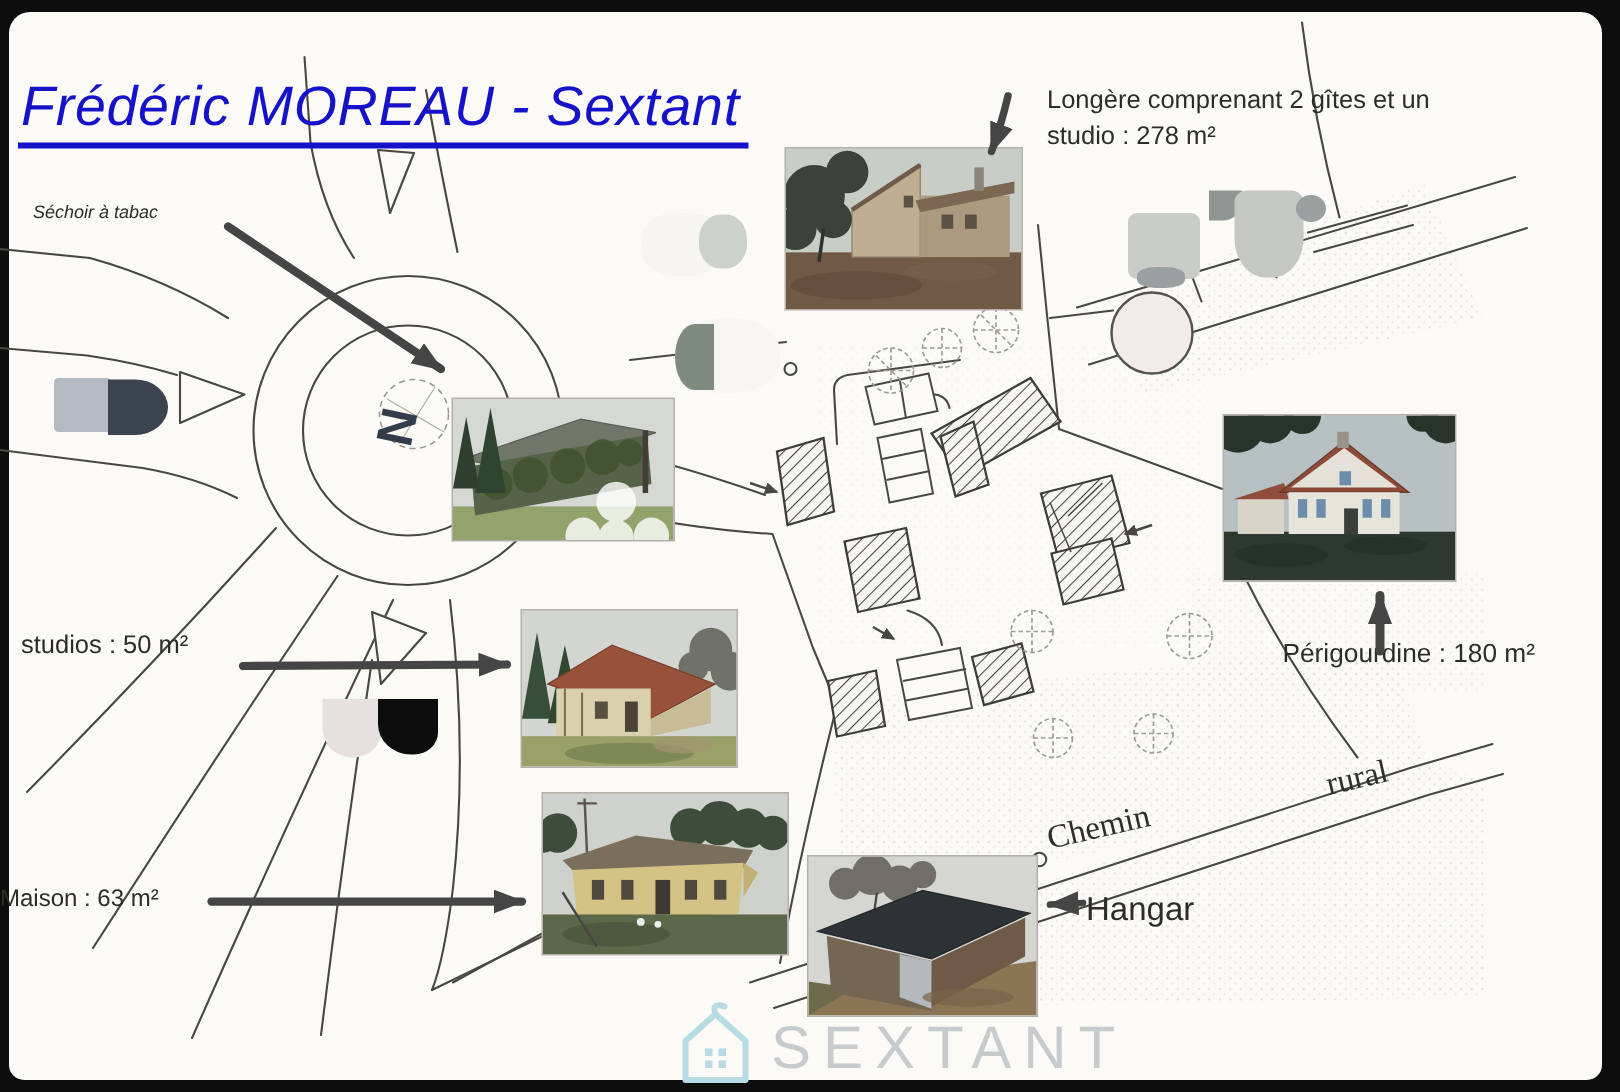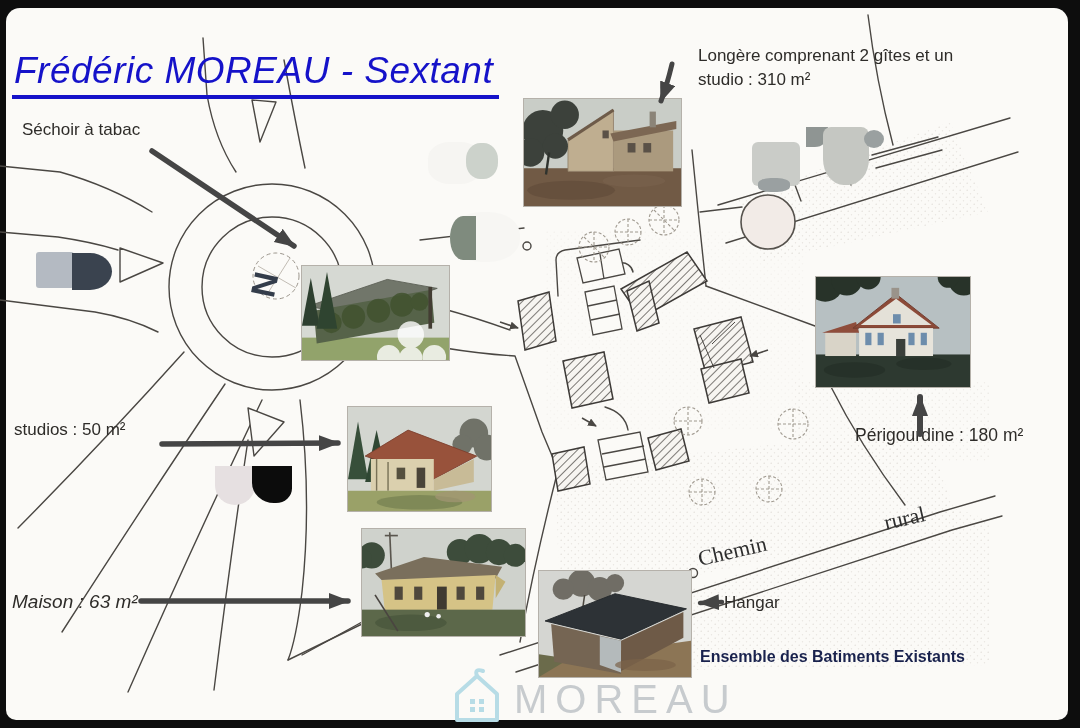--- a/index.html
+++ b/index.html
@@ -349,46 +349,45 @@
       <polygon points="4,33 50,15 97,25 54,45" fill="#2d3236" stroke="#23282b" stroke-width="0.6"></polygon>
       <polygon points="8,35 54,46 54,68 10,60" fill="#756553"></polygon>
       <polygon points="40,43 54,46 54,67 40,62" fill="#b4babb"></polygon>
       <polygon points="54,46 95,27 95,44 54,66" fill="#6e5a47"></polygon>
       <ellipse cx="70" cy="62" rx="20" ry="4" fill="#7a6348" opacity="0.7"></ellipse>
     </svg>
   </div>
 
   <div id="title">Frédéric MOREAU - Sextant</div>
 
-  <div class="label" style="left:22px;top:118px;font-size:17px;">
+  <div class="label" style="left:22px;top:133px;font-size:12px;font-style:italic;">
     <span>Séchoir à tabac</span>
   </div>
 
-  <div class="label two" style="left:698px;top:44px;">
+  <div class="label two" style="left:698px;top:55px;">
     <div>Longère comprenant 2 gîtes et un</div>
-    <div>studio : 310 m²</div>
+    <div>studio : 278 m²</div>
   </div>
 
   <div class="label two" style="left:14px;top:418px;">
     <div>studios : 50 m²</div>
   </div>
 
   <div class="label" style="left:855px;top:423px;font-size:17.5px;">
     <span>Périgourdine : 180 m²</span>
   </div>
 
-  <div class="label" style="left:12px;top:589px;font-size:19px;font-style:italic;">
+  <div class="label" style="left:0;top:589px;font-size:16px;">
     <span>Maison : 63 m²</span>
   </div>
 
-  <div class="label" style="left:724px;top:591px;font-size:17px;">
+  <div class="label" style="left:724px;top:591px;font-size:22px;">
     <span>Hangar</span>
   </div>
 
-  <div id="caption">Ensemble des Batiments Existants</div>
 
   <svg class="layer" viewBox="0 0 1080 728">
     <defs>
       <marker id="ah" markerWidth="24" markerHeight="20" refX="19" refY="8" orient="auto" markerUnits="userSpaceOnUse">
         <path d="M0,0 L21,8 L0,16 z" fill="#454545"></path>
       </marker>
     </defs>
     <g stroke="#454545" fill="none" stroke-linecap="round">
       <path d="M152,151 L294,246" stroke-width="5.5" marker-end="url(#ah)"></path>
       <path d="M672,64 Q667,85 661,101" stroke-width="5" marker-end="url(#ah)"></path>
@@ -405,15 +404,15 @@
         <path d="M9,28 L29,10 L49,28 L49,54 L9,54 Z"></path>
         <path d="M29,10 Q26,2 35,5"></path>
       </g>
       <g fill="#b7dce6">
         <rect x="22" y="33" width="5" height="5"></rect>
           <rect x="31" y="33" width="5" height="5"></rect>
         <rect x="22" y="41" width="5" height="5"></rect>
           <rect x="31" y="41" width="5" height="5"></rect>
       </g>
     </svg>
-    <div id="logo-word">MOREAU</div>
+    <div id="logo-word">SEXTANT</div>
   </div>
 </div>
 
 </body></html>

